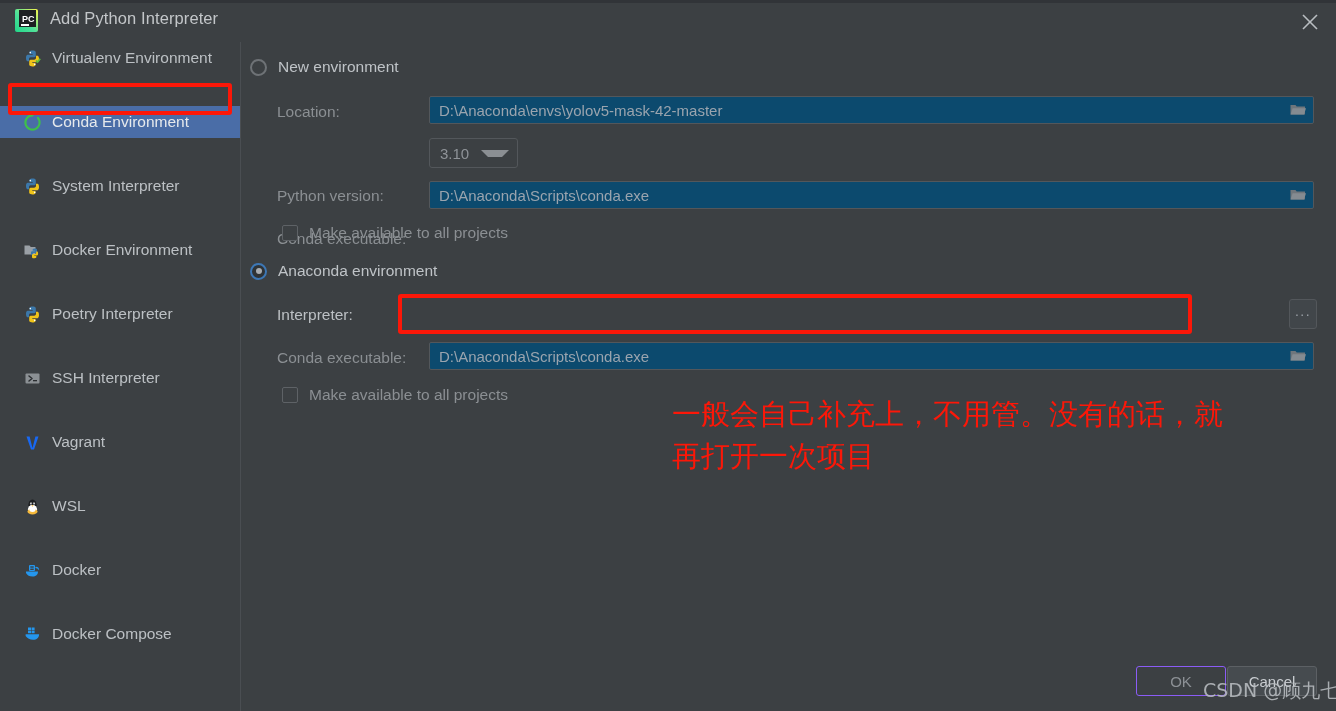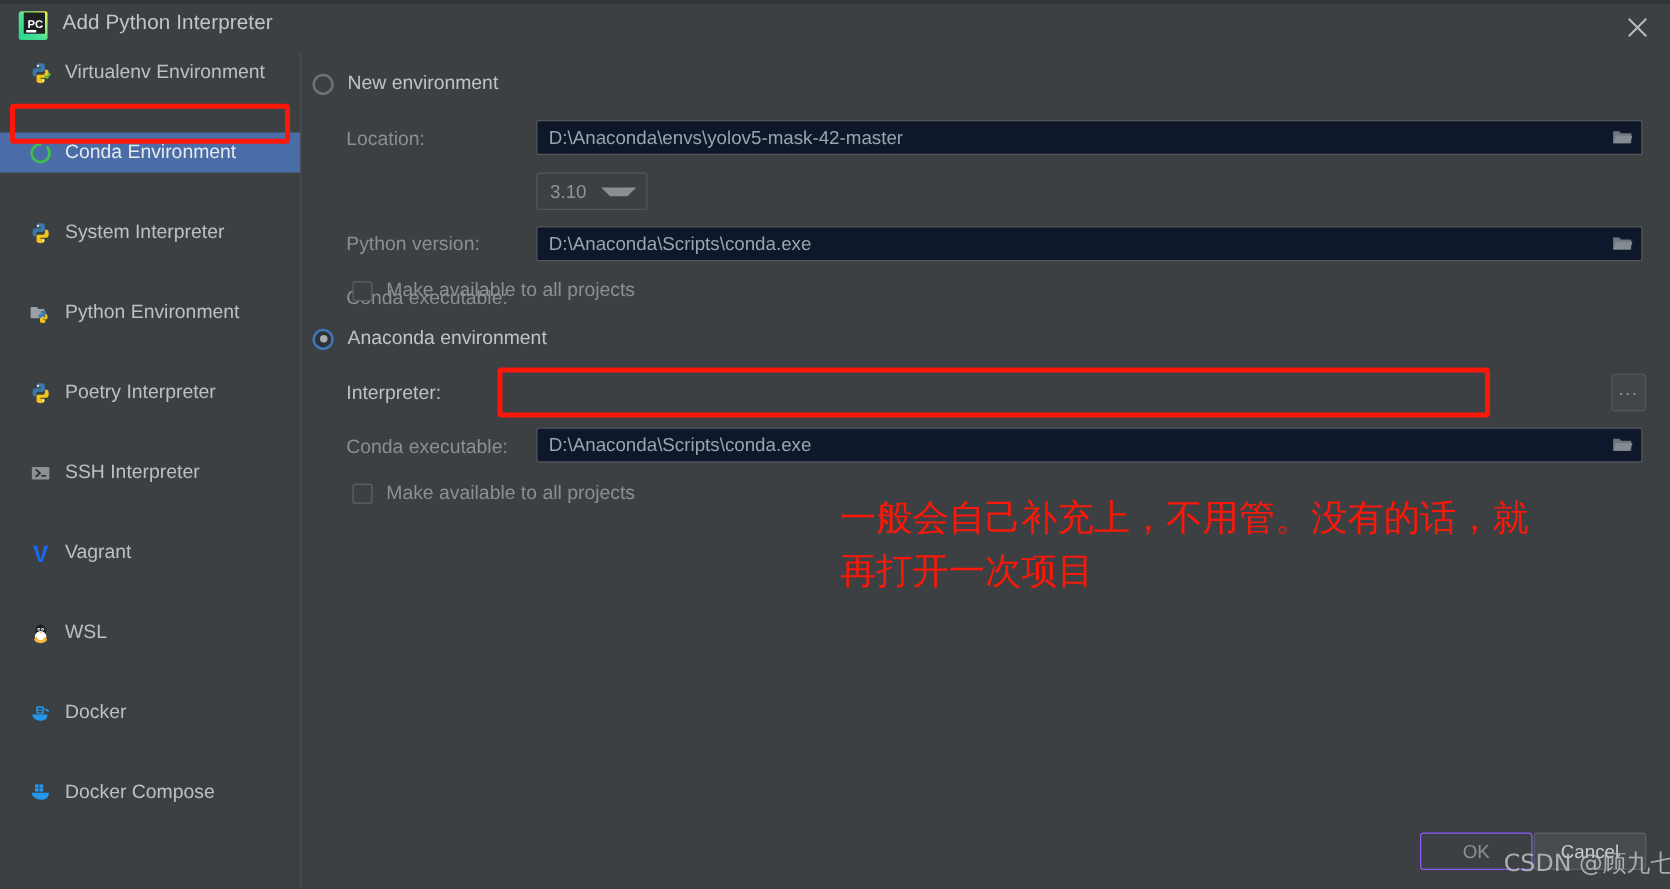--- a/index.html
+++ b/index.html
@@ -133,21 +133,21 @@
     position: absolute;
     font-size: 15.5px;
     color: #8b8f93;
     white-space: nowrap;
   }
   .field-label.enabled { color: #bcc0c4; }
 
   .textfield {
     position: absolute;
     box-sizing: border-box;
-    background: #0f172a;
+    background: #0c4a6e;
     border: 1px solid #53575b;
     border-radius: 2px;
     height: 28px;
     display: flex;
     align-items: center;
     padding: 0 6px 0 9px;
     cursor: text;
   }
   .textfield .tf-val {
     font-size: 15px;
@@ -350,21 +350,21 @@
   </div>
 
   <div class="side-item" style="top:96px">
     <span class="s-ico">
       <svg width="19" height="19" viewBox="0 0 19 19">
         <path d="M1.5 4.5h5l1.3 1.6h4.7v7.4H1.5z" fill="#9aa0a6"></path>
         <path d="M11.5 7.5c-1.8 0-1.8 1-1.8 1v1.3h2v.5H9.1s-1.2-.1-1.2 2.1 1.1 2 1.1 2h.8v-1.3s-.05-1.2 1.1-1.2h2s1.1 0 1.1-1.1V8.6s.1-1.1-2-1.1z" fill="#3c78aa"></path>
         <path d="M11.5 17.3c1.8 0 1.8-1 1.8-1V15h-2v-.5h2.6s1.2.1 1.2-2.1-1.1-2-1.1-2h-.8v1.3s.05 1.2-1.1 1.2h-2s-1.1 0-1.1 1.1v2.2s-.1 1.1 2 1.1z" fill="#f0c419"></path>
       </svg>
     </span>
-    <span class="s-label">Python Environment</span>
+    <span class="s-label">Docker Environment</span>
   </div>
 
   <div class="side-item" style="top:128px">
     <span class="s-ico">
       <svg width="19" height="19" viewBox="0 0 19 19">
         <path d="M9.5 1.5c-3 0-3 1.5-3 1.5v2h3.2v.8H4.9S3 5.6 3 9s1.7 3.2 1.7 3.2h1.3v-2s-.1-1.9 1.8-1.9h3.3s1.7.05 1.7-1.7V3.4s.2-1.9-3.3-1.9z" fill="#3c78aa"></path>
         <path d="M9.5 17.5c3 0 3-1.5 3-1.5v-2H9.3v-.8h4.8s1.9.2 1.9-3.2-1.7-3.2-1.7-3.2h-1.3v2s.1 1.9-1.8 1.9H7.9s-1.7-.05-1.7 1.7v3.2s-.2 1.9 3.3 1.9z" fill="#f0c419"></path>
         <circle cx="7.3" cy="3.6" r="0.8" fill="#ffffff"></circle>
         <circle cx="11.7" cy="15.4" r="0.8" fill="#ffffff"></circle>
       </svg>

